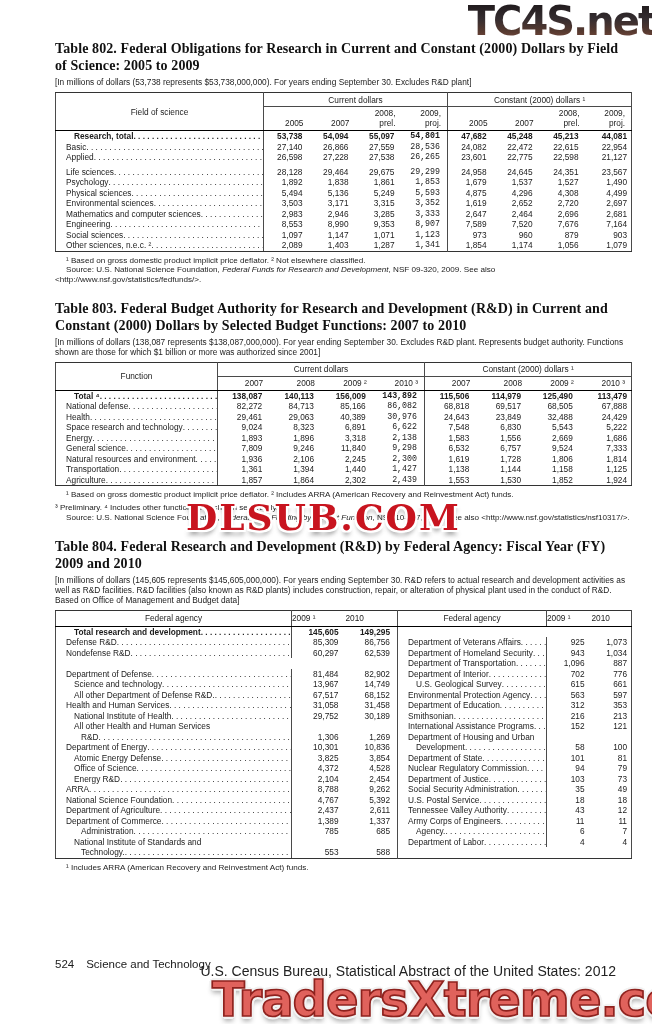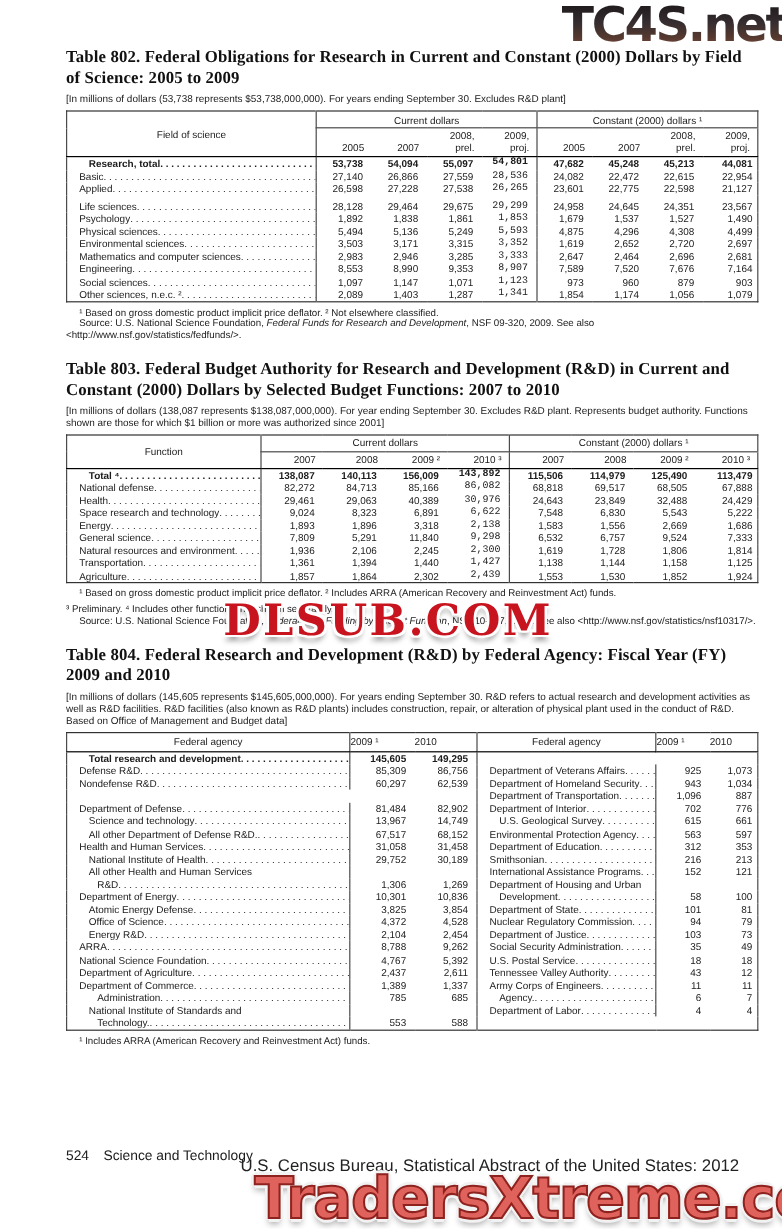--- a/index.html
+++ b/index.html
@@ -383,21 +383,21 @@
               <td class="num">1,556</td>
               <td class="num">2,669</td>
               <td class="num">1,686</td>
             </tr>
             <tr>
               <td class="lbl">
                 <span class="lt">General science</span>
                 <span class="dots"></span>
               </td>
               <td class="num">7,809</td>
-              <td class="num">5,291</td>
+              <td class="num">9,246</td>
               <td class="num">11,840</td>
               <td class="num c4">9,298</td>
               <td class="num">6,532</td>
               <td class="num">6,757</td>
               <td class="num">9,524</td>
               <td class="num">7,333</td>
             </tr>
             <tr>
               <td class="lbl">
                 <span class="lt">Natural resources and environment</span>

